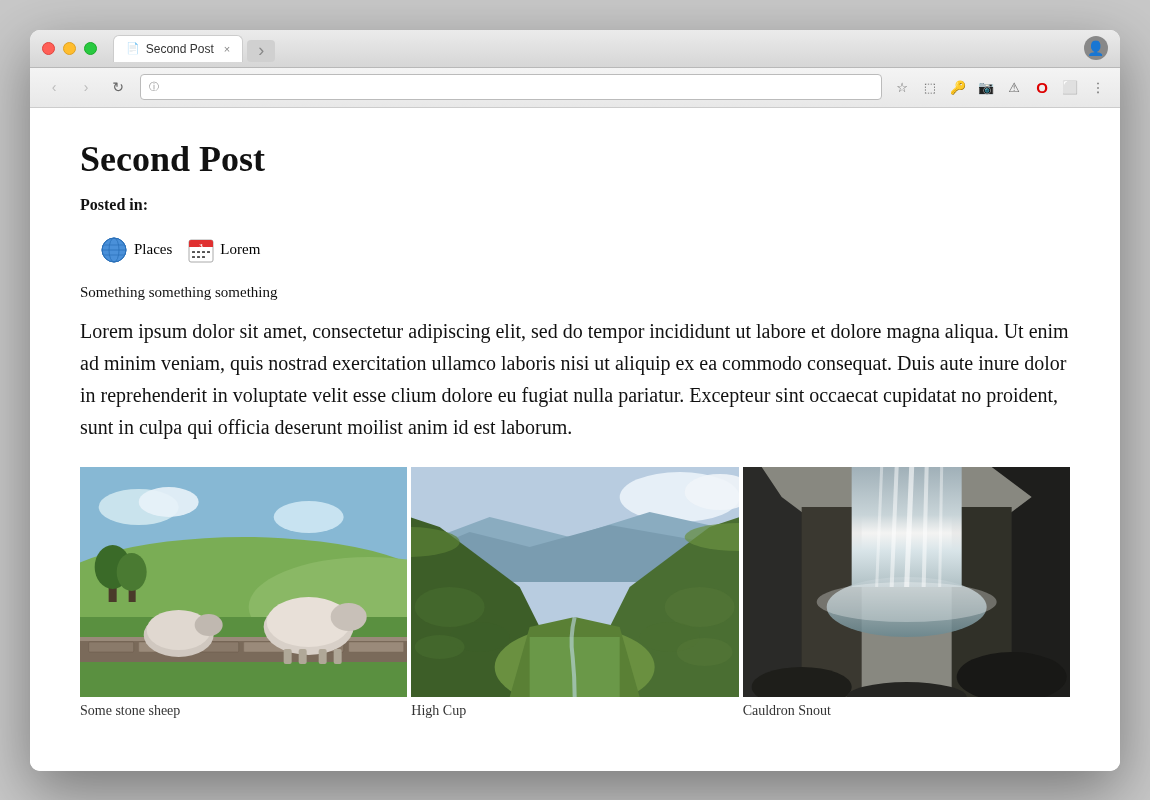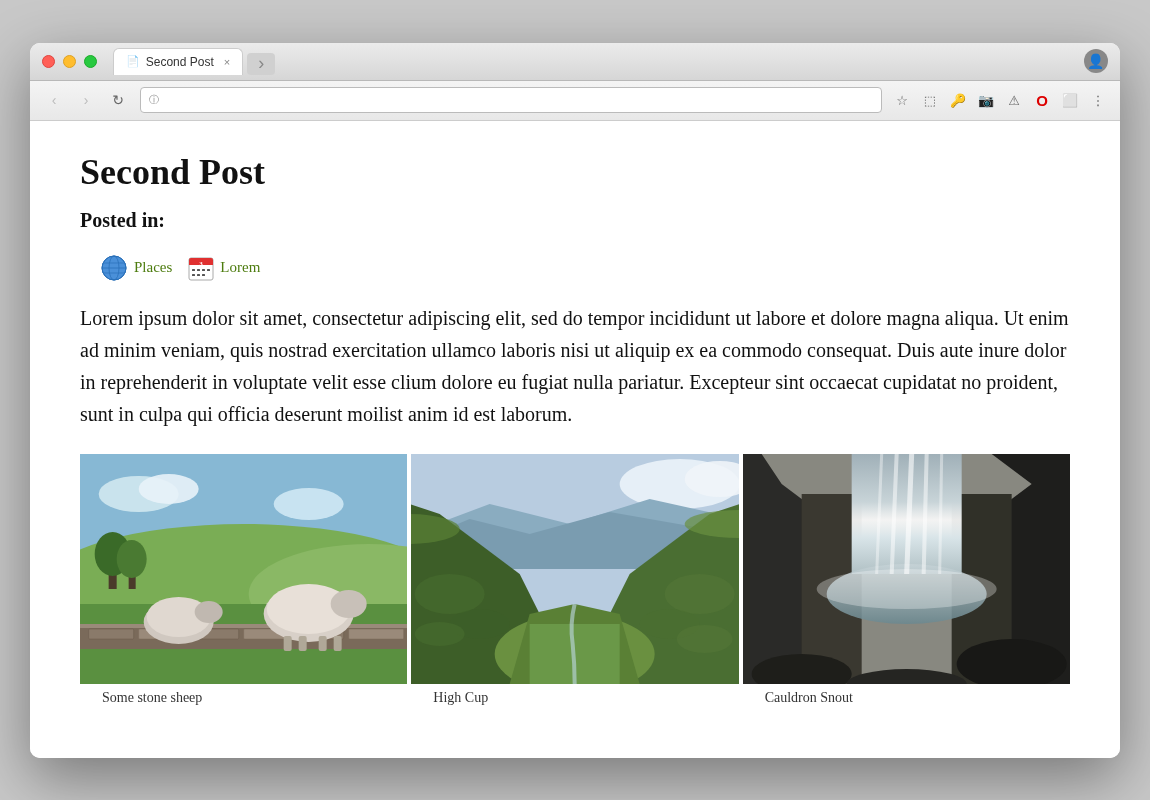--- a/index.html
+++ b/index.html
@@ -197,42 +197,42 @@
     }
 
     .post-date {
       font-size: 15px;
       color: #555;
       font-family: Georgia, 'Times New Roman', serif;
       margin-bottom: 18px;
     }
 
     .posted-in-label {
-      font-size: 20px;
+      font-size: 16px;
       font-weight: bold;
       font-family: Georgia, 'Times New Roman', serif;
       color: #111;
       margin-bottom: 22px;
     }
 
     .categories {
       display: flex;
       align-items: center;
       gap: 16px;
       margin-bottom: 20px;
       padding-left: 20px;
     }
 
     .category-item {
       display: flex;
       align-items: center;
       gap: 6px;
       font-size: 15px;
       font-family: Georgia, 'Times New Roman', serif;
-      color: #4d7c0f;
+      color: #000000;
       cursor: pointer;
     }
 
     
     .globe-icon {
       width: 28px;
       height: 28px;
     }
 
     
@@ -266,21 +266,20 @@
     .image-item {
       display: flex;
       flex-direction: column;
     }
 
     .image-caption {
       font-size: 14px;
       font-family: Georgia, 'Times New Roman', serif;
       color: #333;
       padding: 6px 0;
-      margin-left: 22px;
     }
 
     
     .photo-sheep {
       width: 100%;
       height: 230px;
       background: 
         linear-gradient(180deg, 
           #7bb3d4 0%, #9ec8e0 30%, 
           #6b9e4a 38%, #7aad55 42%,
@@ -407,20 +406,21 @@
           <rect x="14" y="14" width="3" height="2" fill="#555" rx="0.5"></rect>
           <rect x="19" y="14" width="3" height="2" fill="#555" rx="0.5"></rect>
           <rect x="4" y="19" width="3" height="2" fill="#555" rx="0.5"></rect>
           <rect x="9" y="19" width="3" height="2" fill="#555" rx="0.5"></rect>
           <rect x="14" y="19" width="3" height="2" fill="#555" rx="0.5"></rect>
         </svg>
         <span>Lorem</span>
       </div>
     </div>
 
+    <p class="post-summary">Something something something</p>
     <p class="post-body">Lorem ipsum dolor sit amet, consectetur adipiscing elit, sed do tempor incididunt ut labore et dolore magna aliqua. Ut enim ad minim veniam, quis nostrad exercitation ullamco laboris nisi ut aliquip ex ea commodo consequat. Duis aute inure dolor in reprehenderit in voluptate velit esse clium dolore eu fugiat nulla pariatur. Excepteur sint occaecat cupidatat no proident, sunt in culpa qui officia deserunt moilist anim id est laborum.</p>
 
     <div class="images-grid">
 
       <div class="image-item">
         <div class="photo-sheep">
           <svg width="100%" height="230" viewBox="0 0 330 230" xmlns="http://www.w3.org/2000/svg" preserveAspectRatio="xMidYMid slice">
 
             <rect width="330" height="230" fill="#87b8d4"></rect>
 

